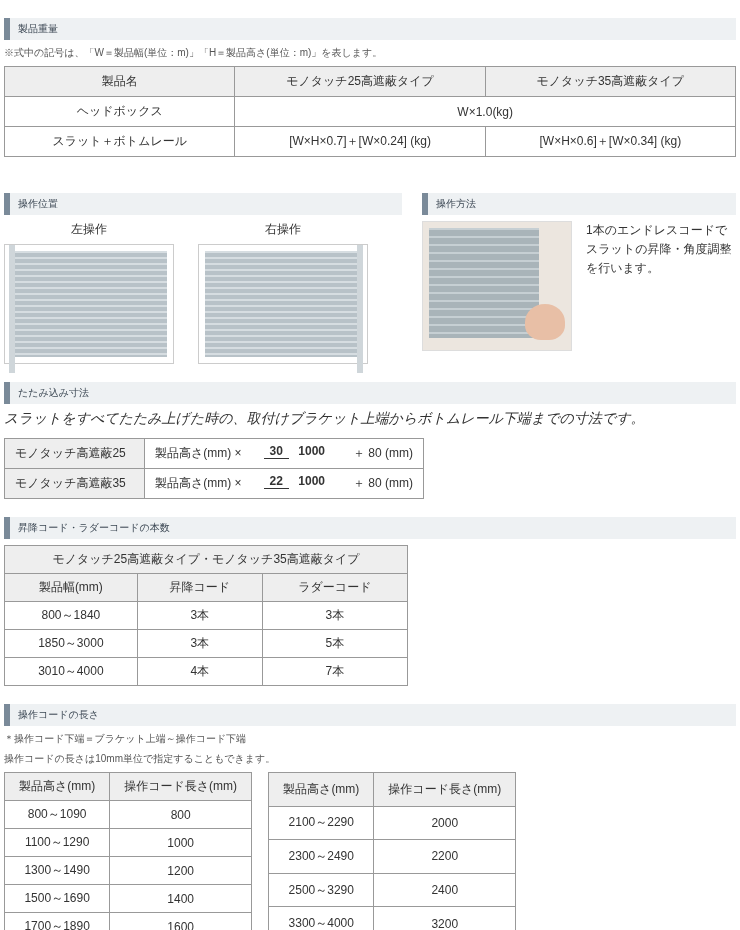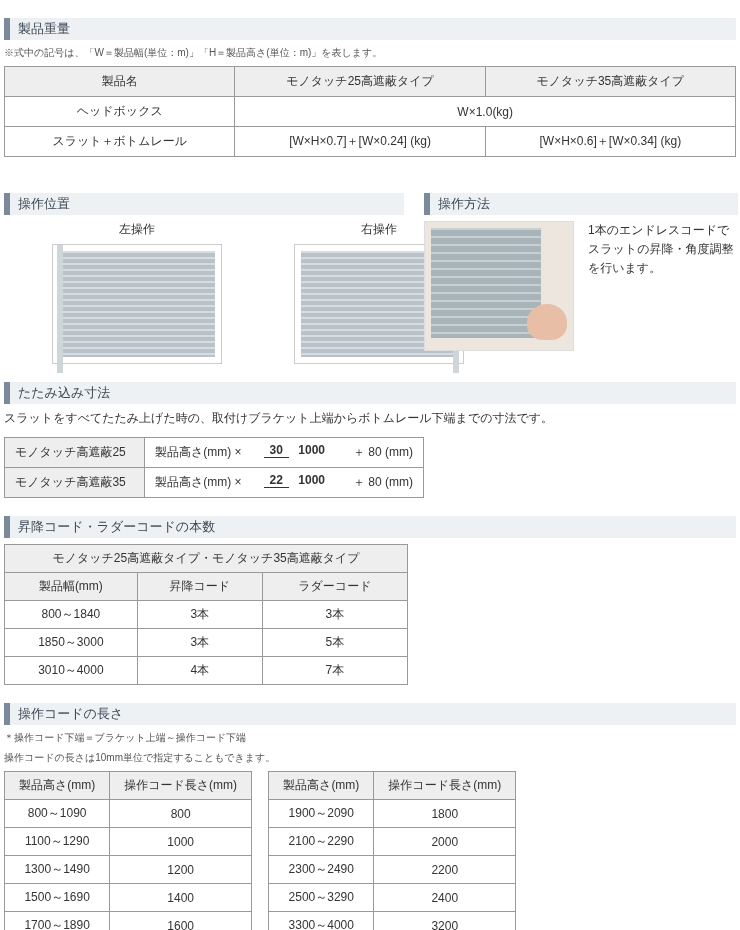--- a/index.html
+++ b/index.html
@@ -1,38 +1,38 @@
 <!DOCTYPE html>
 <html><head>
 <meta charset="utf-8">
 <style>
   * { box-sizing: border-box; margin: 0; padding: 0; }
   body { font-family: "Hiragino Sans", "Meiryo", sans-serif; font-size: 12px; color: #333; background: #fff; width: 740px; padding: 0 4px; }
   .section-title { display: flex; align-items: center; background: #eef1f3; margin-top: 18px; margin-bottom: 6px; }
   .section-title .bar { width: 6px; height: 22px; background: #7a8a99; margin-right: 8px; }
-  .section-title .txt { font-size: 13px; color: #3b4753; font-weight: 400; }
+  .section-title .txt { font-size: 10px; color: #3b4753; font-weight: 400; }
   .note { font-size: 10px; color: #555; margin-bottom: 6px; }
   table.tbl { border-collapse: collapse; width: 100%; }
   table.tbl th, table.tbl td { border: 1px solid #999; padding: 6px 8px; text-align: center; font-size: 12px; font-weight: normal; }
   table.tbl th { background: #eee; }
   .row-2col { display: flex; gap: 20px; margin-top: 18px; }
   .col { }
   .blind-diag { display: flex; gap: 24px; }
-  .blind-box { width: 170px; margin-left: 48px; }
+  .blind-box { width: 170px; }
   .blind-label { text-align: center; font-size: 12px; margin-bottom: 6px; }
   .blind-img { width: 170px; height: 120px; background: linear-gradient(#fff,#fff); border: 1px solid #ccc; position: relative; }
   .blind-img .slats { position:absolute; top:6px; left:6px; right:6px; bottom:6px; background: repeating-linear-gradient(#d6dde1 0, #d6dde1 2px, #b8c2c8 2px, #b8c2c8 6px); }
   .blind-img .cord-l { position:absolute; top:0; bottom:-10px; left:4px; width:6px; background:#cfd6da; }
   .blind-img .cord-r { position:absolute; top:0; bottom:-10px; right:4px; width:6px; background:#cfd6da; }
   .method-col { display: flex; gap: 14px; }
   .method-photo { width: 150px; height: 130px; background:#ece6df; position: relative; border:1px solid #ddd; }
   .method-photo .blind { position:absolute; top:6px; left:6px; width:110px; height:110px; background: repeating-linear-gradient(#c6cfd3 0, #c6cfd3 2px, #a9b4b9 2px, #a9b4b9 8px); }
   .method-photo .hand { position:absolute; right:6px; bottom:10px; width:40px; height:36px; background:#e8bfa6; border-radius:50% 50% 40% 40%; }
   .method-text { font-size: 12px; line-height: 1.6; width: 150px; }
-  .desc { font-size: 12px; margin: 6px 0 10px; }
+  .desc { font-size: 14px; margin: 6px 0 10px; font-style: italic; }
   .fold-table { border-collapse: collapse; border-radius: 15px; }
   .fold-table td { border: 1px solid #999; padding: 6px 10px; font-size: 12px; }
   .fold-table td.lbl { background:#eee; width:140px; }
   .fold-formula { display:inline-flex; align-items:flex-start; gap:22px; }
   .frac { display:inline-block; text-align:center; line-height:1.1; vertical-align:middle;font-weight:bold; }
   .frac .num { border-bottom:1px solid #333; padding:0 6px; }
   .frac .den { padding:0 6px; }
   .cord-tbl { border-collapse: collapse; width: 404px; }
   .cord-tbl th, .cord-tbl td { border:1px solid #999; padding:5px 8px; text-align:center; font-size:12px; font-weight:normal; }
   .cord-tbl th { background:#eee; }
@@ -209,24 +209,20 @@
         </tr>
   </tbody>
     </table>
   <table class="op-tbl">
     <tbody>
         <tr>
       <th>製品高さ(mm)</th>
       <th>操作コード長さ(mm)</th>
     </tr>
     <tr>
-          <td>1900～2090</td>
-          <td>1800</td>
-        </tr>
-    <tr>
           <td>2100～2290</td>
           <td>2000</td>
         </tr>
     <tr>
           <td>2300～2490</td>
           <td>2200</td>
         </tr>
     <tr>
           <td>2500～3290</td>
           <td>2400</td>

